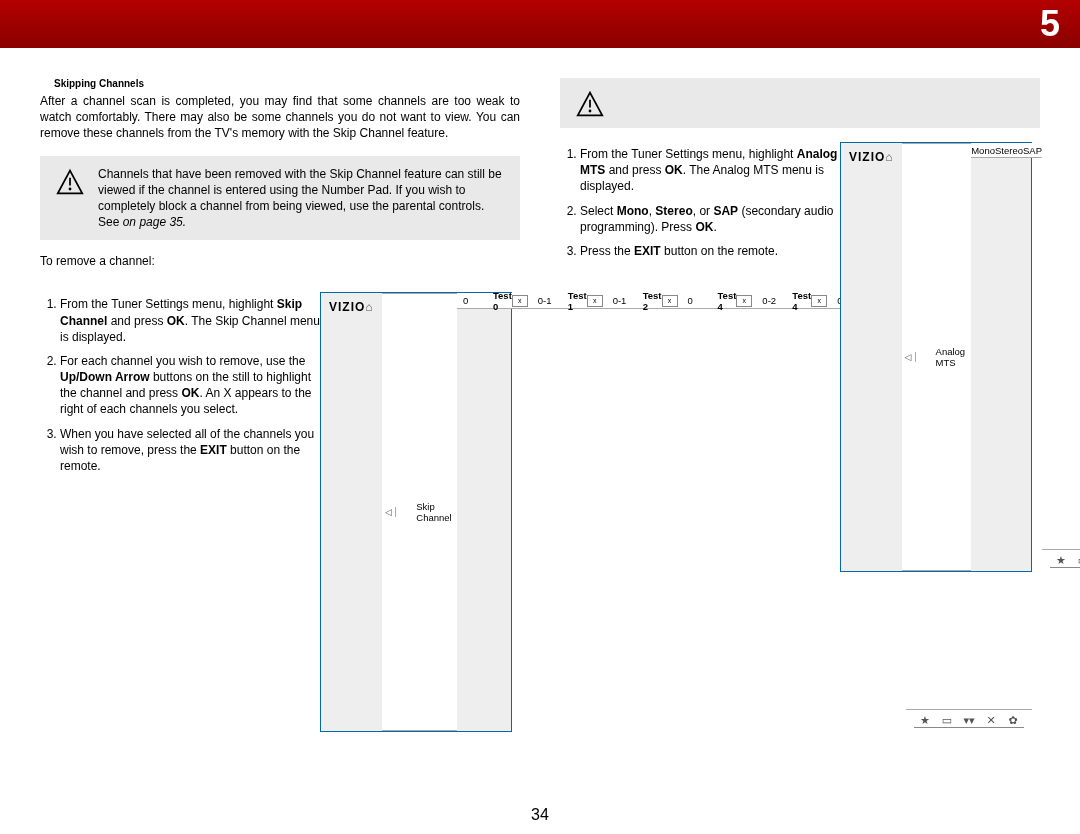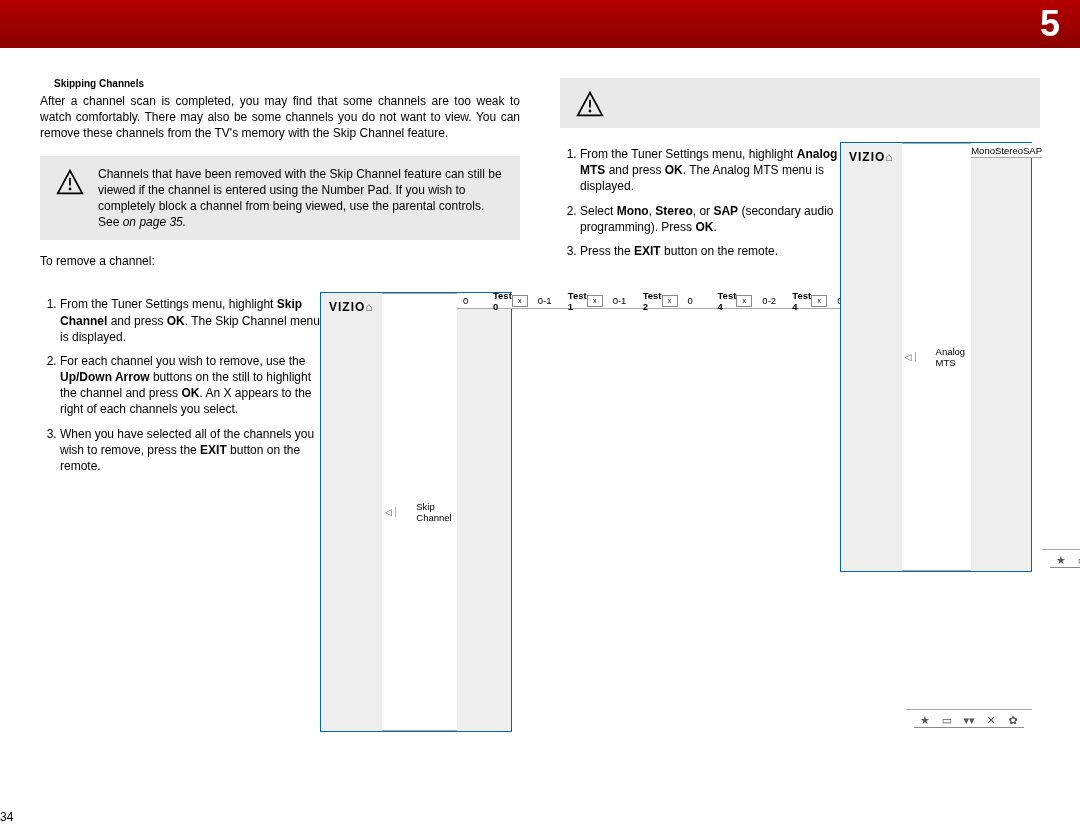--- a/index.html
+++ b/index.html
@@ -150,21 +150,22 @@
     border-bottom: 1px solid #888;
     width: 22px;
     text-align: center;
     font-size: 11px;
     color: #555;
   }
   .page-num {
     position: absolute;
     bottom: 10px;
     left: 0; right: 0;
-    font-size: 12px;
+    text-align: center;
+    font-size: 16px;
   }
   b { font-weight: bold; }
 </style>
 </head>
 <body>
 
 <div class="red-bar">
   <span class="num">5</span>
 </div>
 

